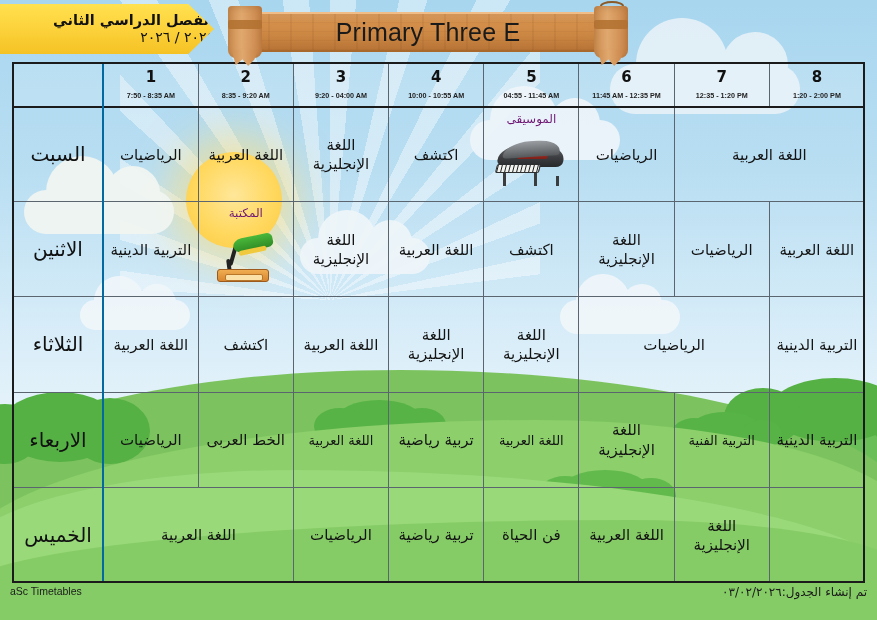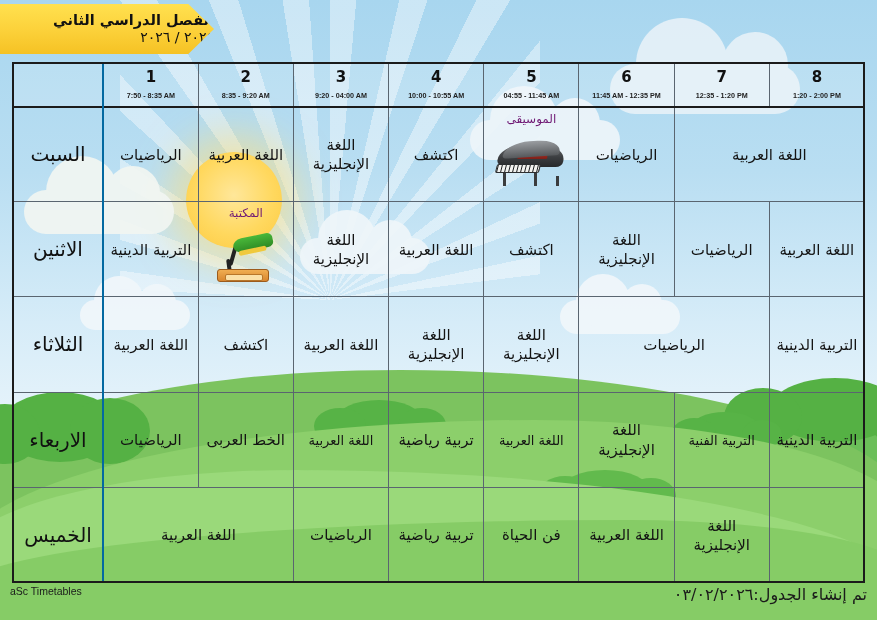--- a/index.html
+++ b/index.html
@@ -345,21 +345,21 @@
     z-index: 5;
   }
   .footer-left {
     position: absolute; left: 10px; top: 2px;
     font-size: 10.5px; color: #1a1a1a;
     direction: ltr;
     font-family: "Liberation Sans", sans-serif;
   }
   .footer-right {
     position: absolute; right: 10px; top: 2px;
-    font-size: 16px; color: #1a1a1a;
+    font-size: 12px; color: #1a1a1a;
   }
 </style>
 </head>
 <body>
 
 <div class="scene">
   <div class="sky"></div>
   <div class="sunrays"></div>
   <div class="sun"></div>
   <div class="cloud c1"></div>
@@ -381,20 +381,33 @@
 </div>
 
 <div class="header">
 
   <div class="semester-banner">
     <span class="semester-line1">الفصل الدراسي الثاني</span>
     <span class="semester-line2">٢٠٢٥ / ٢٠٢٦</span>
   </div>
   <div class="semester-banner-tail tail"></div>
 
+  <div class="title-sign">
+    <div class="ring"></div>
+    <div class="plank">
+      <div class="grain"></div>
+      <span class="title-text">Primary Three E</span>
+    </div>
+    <div class="post post-left">
+      <div class="post-band"></div>
+    </div>
+    <div class="post post-right">
+      <div class="post-band"></div>
+    </div>
+  </div>
 </div>
 
 <div class="table-wrap">
   <div class="tbl-outer"></div>
   <table>
     <thead>
       <tr>
         <th>
           <span class="ph-num">8</span>
           <span class="ph-time">1:20 - 2:00 PM</span>

